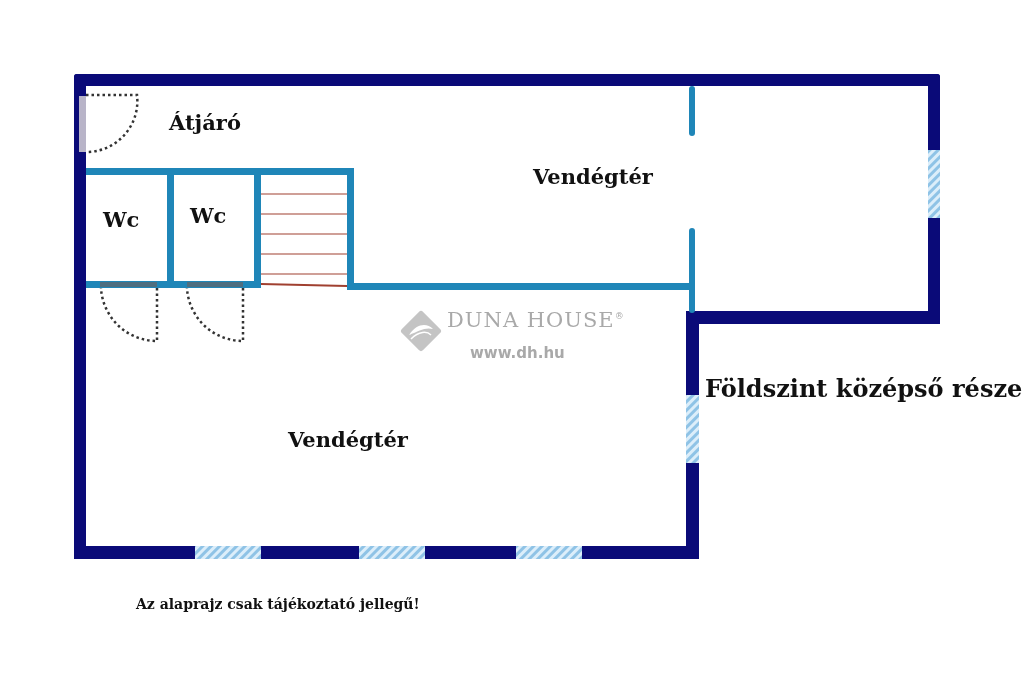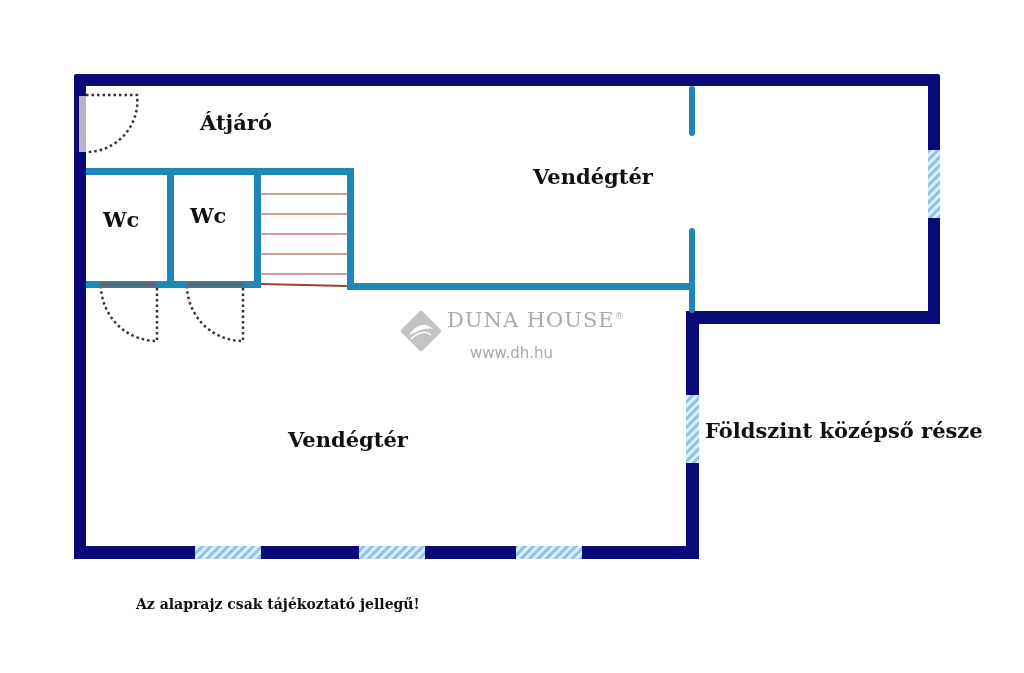--- a/index.html
+++ b/index.html
@@ -66,22 +66,22 @@
     <path d="M243 288 L243 341 A56 56 0 0 1 187 288"></path>
   </g>
 
   <g transform="translate(421,331)">
     <rect x="-15" y="-15" width="30" height="30" transform="rotate(45)" fill="#c4c4c4" rx="3"></rect>
     <path d="M-12 4 C-4 -8 6 -8 12 -2 C4 -4 -2 0 -12 4 Z" fill="#fff"></path>
     <path d="M-10 8 C-2 0 6 0 10 4" fill="none" stroke="#fff" stroke-width="1.5"></path>
   </g>
 </svg>
 
-<div class="lbl" style="left:169px;top:110px;font-size:21px;margin-left:31px;">Átjáró</div>
+<div class="lbl" style="left:169px;top:110px;font-size:21px;">Átjáró</div>
 <div class="lbl" style="left:103px;top:207px;font-size:21px;">Wc</div>
 <div class="lbl" style="left:190px;top:203px;font-size:21px;">Wc</div>
 <div class="lbl" style="left:533px;top:164px;font-size:21px;">Vendégtér</div>
 <div class="lbl" style="left:288px;top:427px;font-size:21px;">Vendégtér</div>
-<div class="lbl" style="left:705px;top:374px;font-size:21px;margin-top:44px;">Földszint középső része</div>
+<div class="lbl" style="left:705px;top:374px;font-size:24px;">Földszint középső része</div>
 <div class="lbl" style="left:136px;top:596px;font-size:14px;">Az alaprajz csak tájékoztató jellegű!</div>
 
 <div class="wm" style="left:447px;top:308px;font-size:21px;letter-spacing:1px;"><span>DUNA HOUSE</span><sup style="font-size:9px;">®</sup></div>
-<div class="wm" style="left:470px;top:344px;font-size:15px;font-weight:normal;font-family:'DejaVu Sans',sans-serif;">www.dh.hu</div>
+<div class="wm" style="left:470px;top:344px;font-size:15px;font-weight:bold;font-family:'DejaVu Sans',sans-serif;">www.dh.hu</div>
 
 </body></html>

